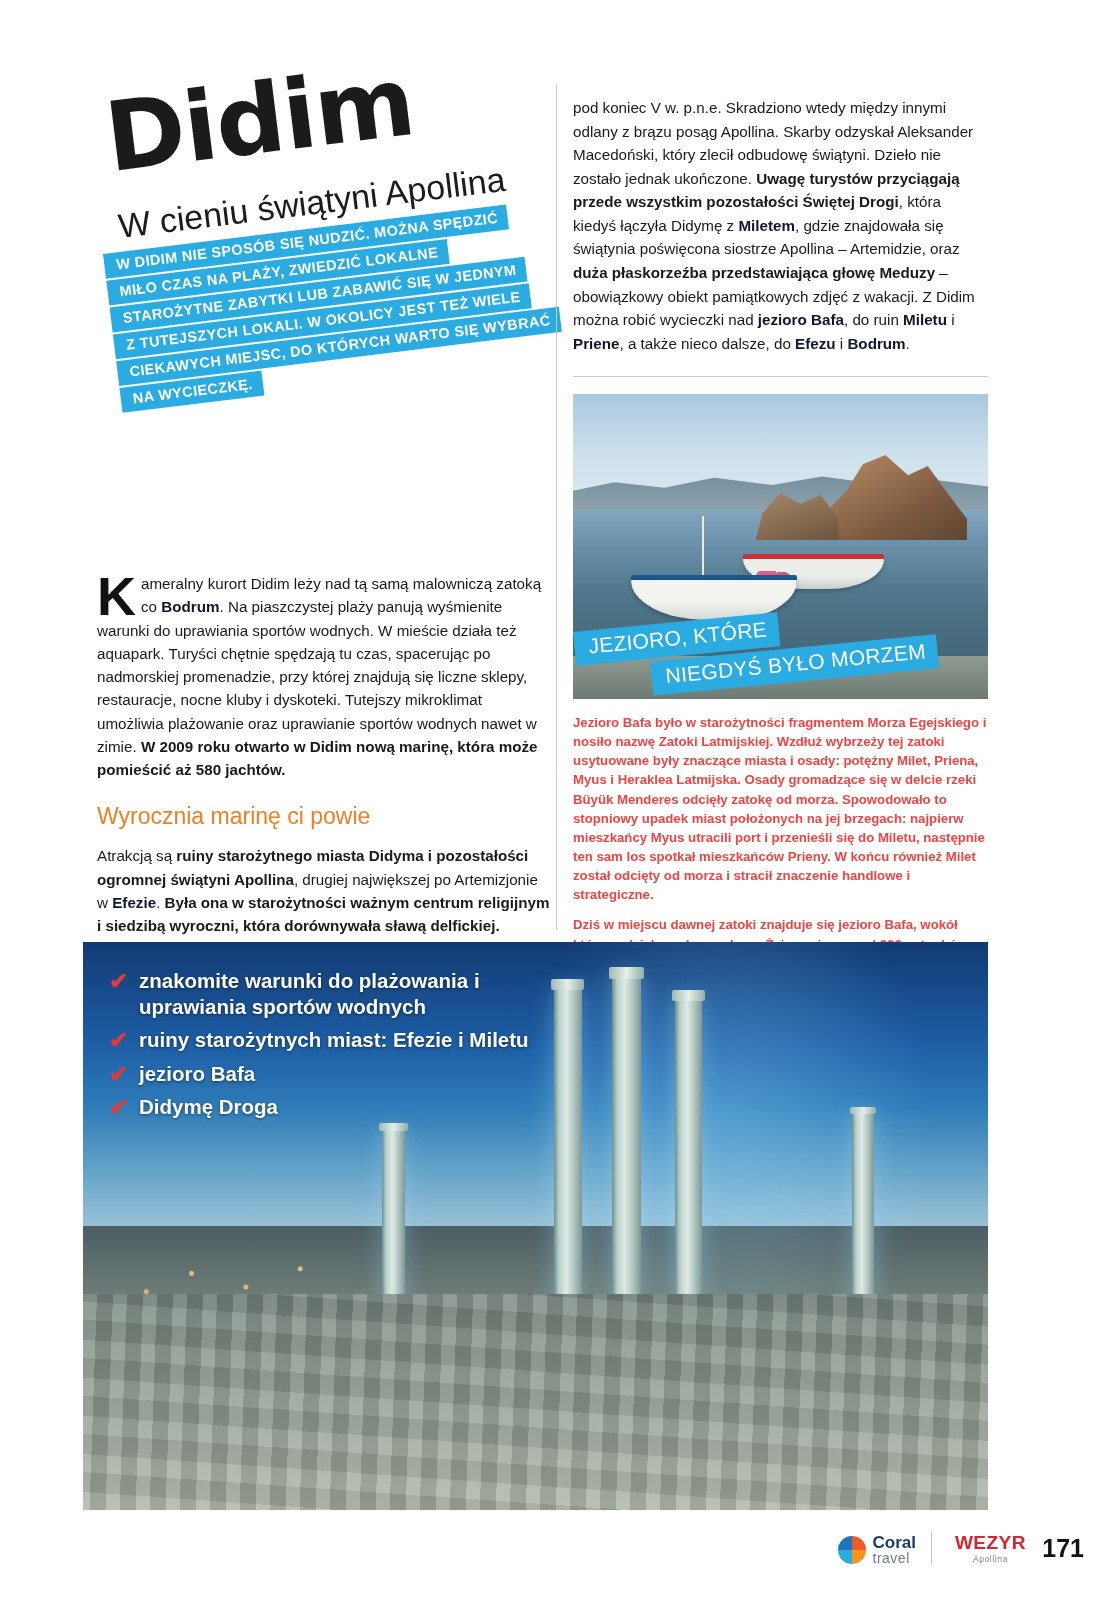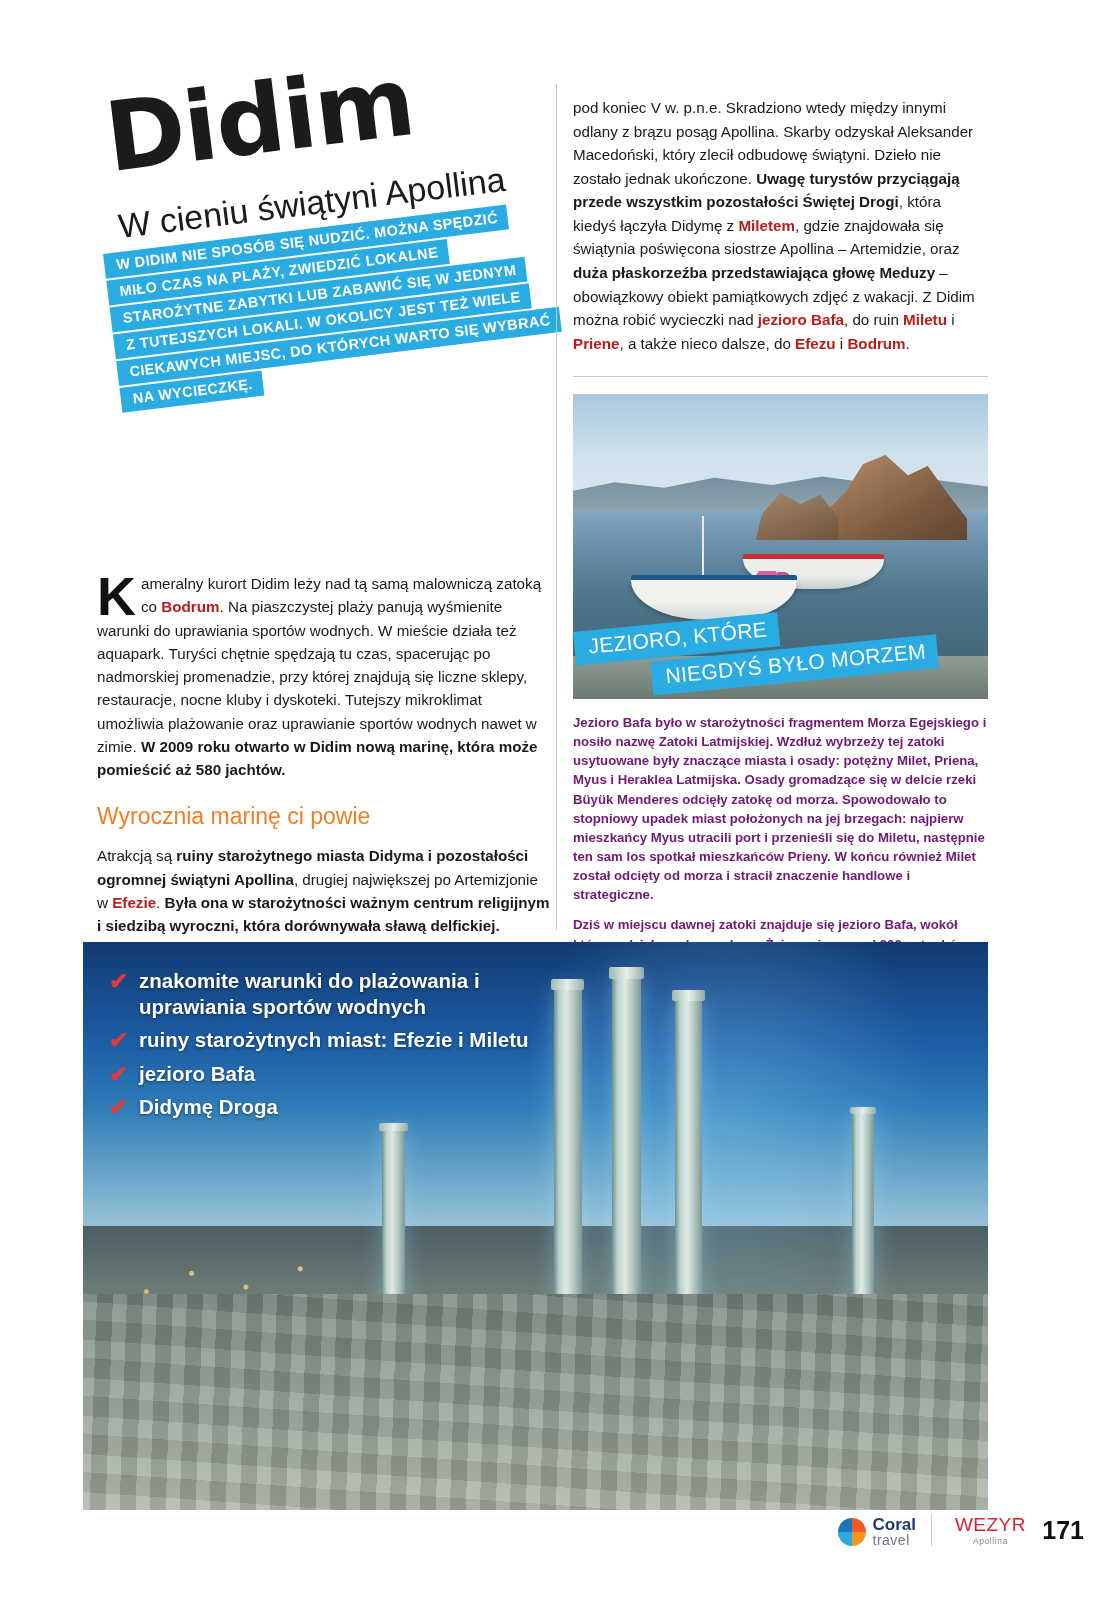--- a/index.html
+++ b/index.html
@@ -80,21 +80,21 @@
   }
   .body-text p { margin: 0 0 0 0; }
   .dropcap {
     float: left;
     font-size: 54px;
     line-height: 44px;
     font-weight: bold;
     padding: 2px 5px 0 0;
     color: #111;
   }
-  .orange { color: #b91c1c; font-weight: bold; }
+  .orange { color: #0f172a; font-weight: bold; }
   .bold { font-weight: bold; }
 
   .subhead {
     font-size: 23px;
     color: #ee7f22;
     margin: 18px 0 10px 0;
     font-weight: normal;
     font-family: "Liberation Sans", sans-serif;
   }
   .body-text2 {
@@ -185,21 +185,21 @@
     letter-spacing: 0.3px;
   }
   .lake-cap .lc-line.indent { margin-left: 74px; }
 
   .lake-text {
     position: absolute;
     left: 573px; top: 713px;
     width: 418px;
     font-size: 13.2px;
     line-height: 1.45;
-    color: #701a75;
+    color: #ef4444;
     font-weight: bold;
   }
   .lake-text p { margin: 0 0 11px 0; }
 
   
   .bottom-panel {
     position: absolute;
     left: 83px; top: 942px;
     width: 905px; height: 568px;
     overflow: hidden;
@@ -278,42 +278,42 @@
   .attr-label {
     font-size: 20.5px;
     font-weight: bold;
     line-height: 1.28;
     text-shadow: 0 1px 3px rgba(0,0,0,.5);
   }
 
   
   .footer {
     position: absolute;
-    left: 0; bottom: 42px; width: 1112px; height: 50px;
+    left: 0; bottom: 24px; width: 1112px; height: 50px;
   }
   .logo-coral {
     position: absolute; right: 196px; top: 8px;
     display: flex; align-items: center; gap: 7px;
   }
   .coral-mark {
     width: 28px; height: 28px; border-radius: 50%;
     background: conic-gradient(#f05a28 0 25%, #f7941e 25% 50%, #2aace2 50% 75%, #1c75bc 75% 100%);
   }
   .coral-txt { line-height: 1; }
   .coral-txt .t1 { font-size: 17px; font-weight: bold; color: #1b3c6e; display:block; }
   .coral-txt .t2 { font-size: 14px; color: #6d7b8c; display:block; letter-spacing:.5px; }
   .logo-sep {
     position: absolute; right: 180px; top: 6px;
     width: 1px; height: 32px; background: #c8c8c8;
   }
   .logo-wezyr {
     position: absolute; right: 86px; top: 6px;
     text-align: center;
   }
-  .wz-1 { font-size: 19px; font-weight: normal; color: #d9232e; letter-spacing: .5px; }
+  .wz-1 { font-size: 19px; font-weight: bold; color: #d9232e; letter-spacing: .5px; }
   .wz-2 { font-size: 8.5px; color: #888; letter-spacing: .6px; }
   .page-num {
     position: absolute; right: 28px; top: 8px;
     font-size: 25px; font-weight: bold; color: #111; text-align: right;
   }
 </style>
 </head>
 <body>
 
 <div class="page">

